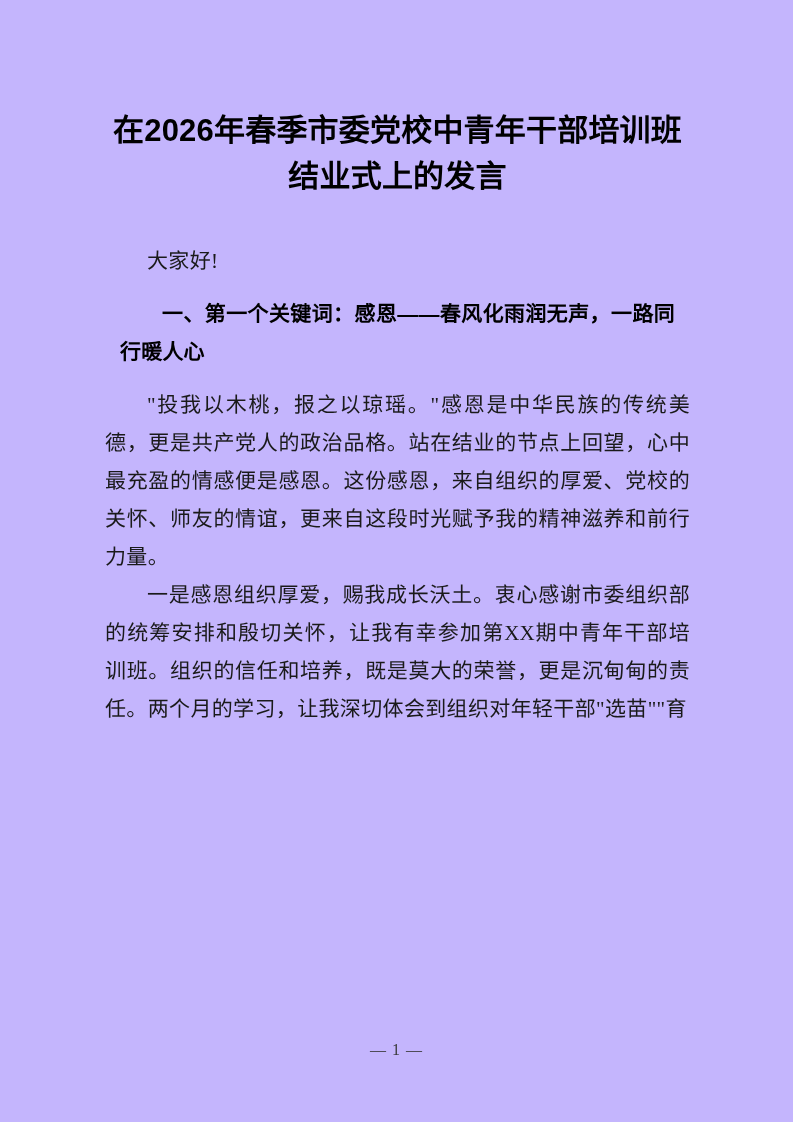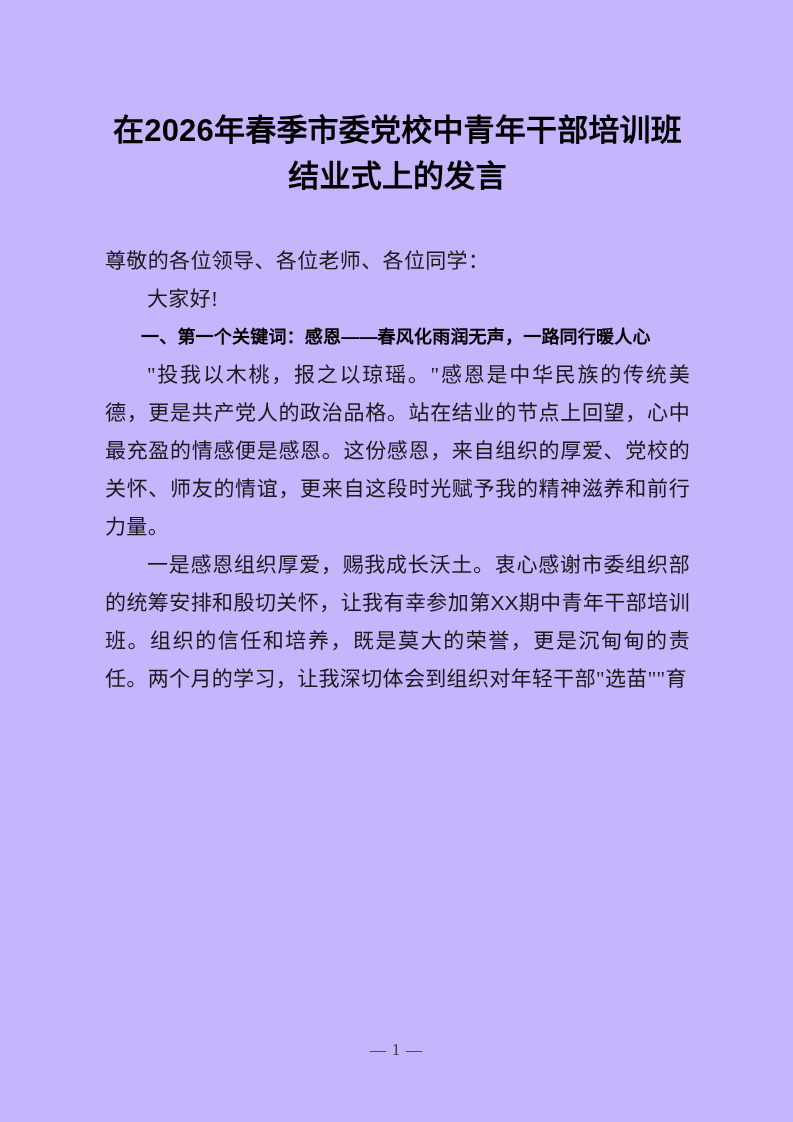--- a/index.html
+++ b/index.html
@@ -66,41 +66,41 @@
   .para.salutation {
     text-indent: 0;
   }
 
   .spacer-after-title {
     height: 42px;
   }
 
   
   .section-heading {
-    margin: 0;
+    margin: 15px;
     font-family: "Liberation Sans", "DejaVu Sans", sans-serif;
     font-weight: bold;
-    font-size: 18px;
+    font-size: 21px;
     line-height: 38px;
     text-indent: 2em;
     text-align: justify;
     text-justify: inter-ideograph;
     color: #000000;
     word-break: break-all;
     letter-spacing: 0.2px;
   }
 
   
   .lead-emph {
     font-weight: normal;
   }
 
   
   .latin {
-    font-family: Liberation Sans, sans-serif;
+    font-family: Liberation Serif, serif;
     letter-spacing: 0;
     margin-top: 24px;
   }
 
   
   .page-footer {
     position: absolute;
     left: 0;
     right: 0;
     top: 1040px;
@@ -116,21 +116,20 @@
 <body>
 
 <div class="page">
 
   <div class="page-body">
 
     <h1 class="doc-title">在2026年春季市委党校中青年干部培训班结业式上的发言</h1>
 
     <div class="spacer-after-title"></div>
 
-    <p class="para salutation">尊敬的各位领导、各位老师、各位同学：</p>
 
     <p class="para indent">大家好!</p>
 
 
     <p class="section-heading">一、第一个关键词：感恩——春风化雨润无声，一路同行暖人心</p>
 
     <p class="para indent">"投我以木桃，报之以琼瑶。"感恩是中华民族的传统美德，更是共产党人的政治品格。站在结业的节点上回望，心中最充盈的情感便是感恩。这份感恩，来自组织的厚爱、党校的关怀、师友的情谊，更来自这段时光赋予我的精神滋养和前行力量。</p>
 
     <p class="para indent"><span class="lead-emph">一是</span><span>感恩组织厚爱，赐我成长沃土。衷心感谢市委组织部的统筹安排和殷切关怀，让我有幸参加第</span><span class="latin">XX</span><span>期中青年干部培训班。组织的信任和培养，既是莫大的荣誉，更是沉甸甸的责任。两个月的学习，让我深切体会到组织对年轻干部"选苗""育</span></p>
 

